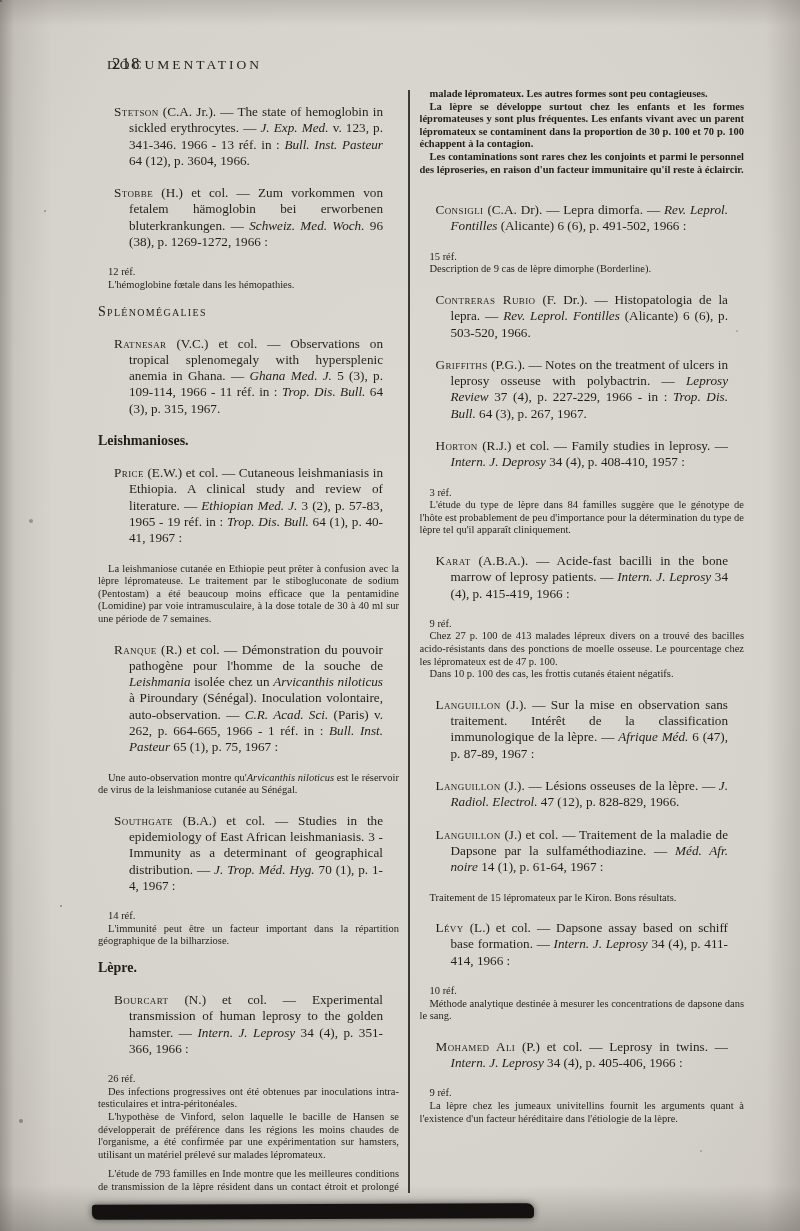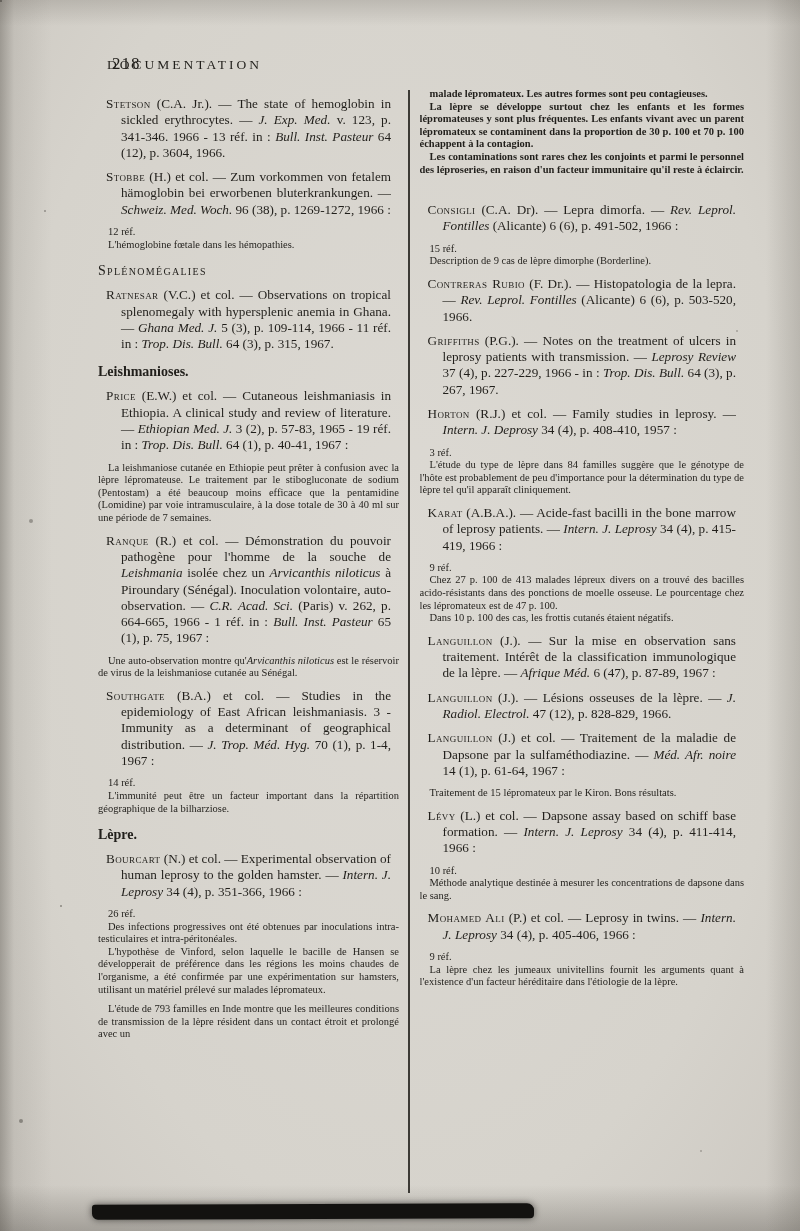--- a/index.html
+++ b/index.html
@@ -25,21 +25,21 @@
   .columns {
     position: absolute; top: 88px; left: 98px; right: 56px; bottom: 34px;
     display: flex; align-items: stretch; overflow: hidden;
   }
   .col { flex: 0 0 auto; overflow: hidden; }
   .col-left { width: 301px; }
   .col-rule { width: 1.5px; background: #3c3a35; margin: 2px 10px 4px 9px; flex: 0 0 auto; }
   .col-right { flex: 1; }
   .entry { margin: 0 0 7px; }
   .entry-body {
-    margin: 8px; font-size: 13.2px; line-height: 16.3px;
+    margin: 16px; font-size: 13.2px; line-height: 16.3px;
     text-align: justify; padding-left: 15px; text-indent: -15px;
   }
   .note {
     margin: 0; font-size: 10.5px; line-height: 12.6px;
     text-align: justify; text-indent: 10px;
   }
   .seg-sc { font-variant: small-caps; letter-spacing: 0.4px; }
   .seg-i { font-style: italic; }
   .section-head { margin: 12px 0 8px; font-variant: small-caps; font-size: 14px; letter-spacing: 1.3px; }
   .subhead { margin: 12px 0 8px; font-weight: bold; font-size: 14px; }
@@ -90,21 +90,21 @@
           <p class="entry-body"><span class="seg-sc">Ranque</span><span class="seg-p"> (R.) et col. — Démonstration du pouvoir pathogène pour l'homme de la souche de </span><span class="seg-i">Leishmania</span><span class="seg-p"> isolée chez un </span><span class="seg-i">Arvicanthis niloticus</span><span class="seg-p"> à Piroundary (Sénégal). Inoculation volontaire, auto-observation. — </span><span class="seg-i">C.R. Acad. Sci.</span><span class="seg-p"> (Paris) v. 262, p. 664-665, 1966 - 1 réf. in : </span><span class="seg-i">Bull. Inst. Pasteur</span><span class="seg-p"> 65 (1), p. 75, 1967 :</span></p>
           <p class="note"><span class="seg-p">Une auto-observation montre qu'</span><span class="seg-i">Arvicanthis niloticus</span><span class="seg-p"> est le réservoir de virus de la leishmaniose cutanée au Sénégal.</span></p>
         </div>
         <div class="entry">
           <p class="entry-body"><span class="seg-sc">Southgate</span><span class="seg-p"> (B.A.) et col. — Studies in the epidemiology of East African leishmaniasis. 3 - Immunity as a determinant of geographical distribution. — </span><span class="seg-i">J. Trop. Méd. Hyg.</span><span class="seg-p"> 70 (1), p. 1-4, 1967 :</span></p>
           <p class="note"><span class="seg-p">14 réf.</span></p>
           <p class="note"><span class="seg-p">L'immunité peut être un facteur important dans la répartition géographique de la bilharziose.</span></p>
         </div>
         <p class="subhead">Lèpre.</p>
         <div class="entry">
-          <p class="entry-body"><span class="seg-sc">Bourcart</span><span class="seg-p"> (N.) et col. — Experimental observation of human leprosy to the golden hamster. — </span><span class="seg-i">Intern. J. Leprosy</span><span class="seg-p"> 34 (4), p. 351-366, 1966 :</span></p>
+          <p class="entry-body"><span class="seg-sc">Bourcart</span><span class="seg-p"> (N.) et col. — Experimental transmission of human leprosy to the golden hamster. — </span><span class="seg-i">Intern. J. Leprosy</span><span class="seg-p"> 34 (4), p. 351-366, 1966 :</span></p>
           <p class="note"><span class="seg-p">26 réf.</span></p>
           <p class="note"><span class="seg-p">Des infections progressives ont été obtenues par inoculations intra-testiculaires et intra-péritonéales.</span></p>
           <p class="note"><span class="seg-p">L'hypothèse de Vinford, selon laquelle le bacille de Hansen se développerait de préférence dans les régions les moins chaudes de l'organisme, a été confirmée par une expérimentation sur hamsters, utilisant un matériel prélevé sur malades lépromateux.</span></p>
         </div>
         <div class="entry">
           <p class="note"><span class="seg-p">L'étude de 793 familles en Inde montre que les meilleures conditions de transmission de la lèpre résident dans un contact étroit et prolongé avec un</span></p>
         </div>
       </section>
     <div class="col-rule"></div>
     <section class="col col-right">
@@ -115,21 +115,21 @@
         </div>
         <div class="entry">
           <p class="entry-body"><span class="seg-sc">Consigli</span><span class="seg-p"> (C.A. Dr). — Lepra dimorfa. — </span><span class="seg-i">Rev. Leprol. Fontilles</span><span class="seg-p"> (Alicante) 6 (6), p. 491-502, 1966 :</span></p>
           <p class="note"><span class="seg-p">15 réf.</span></p>
           <p class="note"><span class="seg-p">Description de 9 cas de lèpre dimorphe (Borderline).</span></p>
         </div>
         <div class="entry">
           <p class="entry-body"><span class="seg-sc">Contreras Rubio</span><span class="seg-p"> (F. Dr.). — Histopatologia de la lepra. — </span><span class="seg-i">Rev. Leprol. Fontilles</span><span class="seg-p"> (Alicante) 6 (6), p. 503-520, 1966.</span></p>
         </div>
         <div class="entry">
-          <p class="entry-body"><span class="seg-sc">Griffiths</span><span class="seg-p"> (P.G.). — Notes on the treatment of ulcers in leprosy patients with transmission. — </span><span class="seg-i">Leprosy Review</span><span class="seg-p"> 37 (4), p. 227-229, 1966 - in : </span><span class="seg-i">Trop. Dis. Bull.</span><span class="seg-p"> 64 (3), p. 267, 1967.</span></p>
+          <p class="entry-body"><span class="seg-sc">Griffiths</span><span class="seg-p"> (P.G.). — Notes on the treatment of ulcers in leprosy osseuse with polybactrin. — </span><span class="seg-i">Leprosy Review</span><span class="seg-p"> 37 (4), p. 227-229, 1966 - in : </span><span class="seg-i">Trop. Dis. Bull.</span><span class="seg-p"> 64 (3), p. 267, 1967.</span></p>
         </div>
         <div class="entry">
           <p class="entry-body"><span class="seg-sc">Horton</span><span class="seg-p"> (R.J.) et col. — Family studies in leprosy. — </span><span class="seg-i">Intern. J. Deprosy</span><span class="seg-p"> 34 (4), p. 408-410, 1957 :</span></p>
           <p class="note"><span class="seg-p">3 réf.</span></p>
           <p class="note"><span class="seg-p">L'étude du type de lèpre dans 84 familles suggère que le génotype de l'hôte est probablement de peu d'importance pour la détermination du type de lèpre tel qu'il apparaît cliniquement.</span></p>
         </div>
         <div class="entry">
           <p class="entry-body"><span class="seg-sc">Karat</span><span class="seg-p"> (A.B.A.). — Acide-fast bacilli in the bone marrow of leprosy patients. — </span><span class="seg-i">Intern. J. Leprosy</span><span class="seg-p"> 34 (4), p. 415-419, 1966 :</span></p>
           <p class="note"><span class="seg-p">9 réf.</span></p>
           <p class="note"><span class="seg-p">Chez 27 p. 100 de 413 malades lépreux divers on a trouvé des bacilles acido-résistants dans des ponctions de moelle osseuse. Le pourcentage chez les lépromateux est de 47 p. 100.</span></p>

